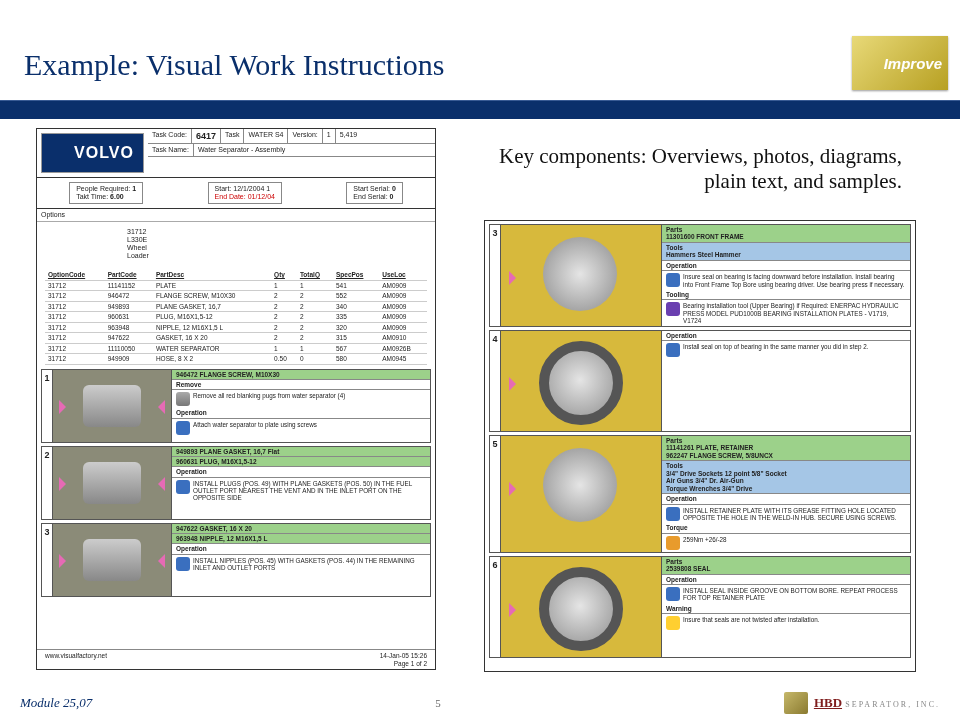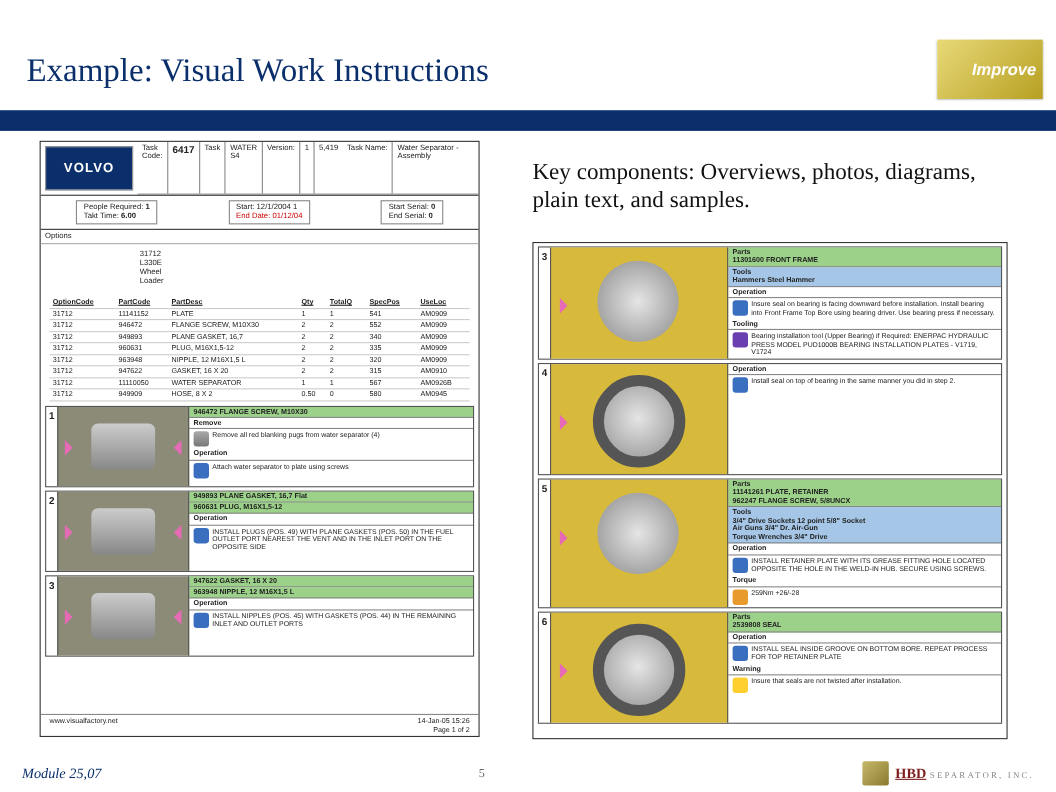--- a/index.html
+++ b/index.html
@@ -60,38 +60,39 @@
     width:398px;
     height:540px;
   }
   .doc-right {
     top:92px;left:460px;
     width:430px;
     height:450px;
   }
   .key-text {
     position:absolute;
-    top:16px;left:460px;
+    top:16px;left:448px;
     width:430px;
     font-size:21px;
     font-family:"Times New Roman", serif;
     color:#111;
+    text-align:right;
   }
   
   .hdr {
     display:flex;align-items:stretch;border-bottom:1px solid #333;
   }
   .logo {
     width:78px;height:38px;background:#0a2f6b;color:#fff;
     display:flex;align-items:center;justify-content:center;
-    font-weight:bold;font-size:12px;letter-spacing:1px;
-    border:1px solid #999;margin:4px;
+    font-weight:bold;font-size:16px;letter-spacing:1px;
+    border:1px solid #999;margin:4px;padding-left:23px;
   }
   .hdr-right {
-    flex:1;display:flex;flex-direction:row;font-size:7px;
+    flex:1;display:flex;flex-direction:column;font-size:7px;
   }
   .hdr-row {display:flex;border-bottom:1px solid #888;}
   .hdr-cell {padding:2px 4px;border-right:1px solid #888;}
   .hdr-cell:last-child{border-right:none;}
   .info-block{display:flex;justify-content:space-around;border-bottom:1px solid #333;}
   .info-box{border:1px solid #888;margin:4px;padding:2px 6px;font-size:7px;}
   .options-label{padding:2px 4px;font-size:7px;border-bottom:1px solid #aaa;}
   .opt-block{padding:6px 90px;font-size:7px;}
   table.parts {
     width:96%;margin:4px auto;border-collapse:collapse;font-size:6.5px;

